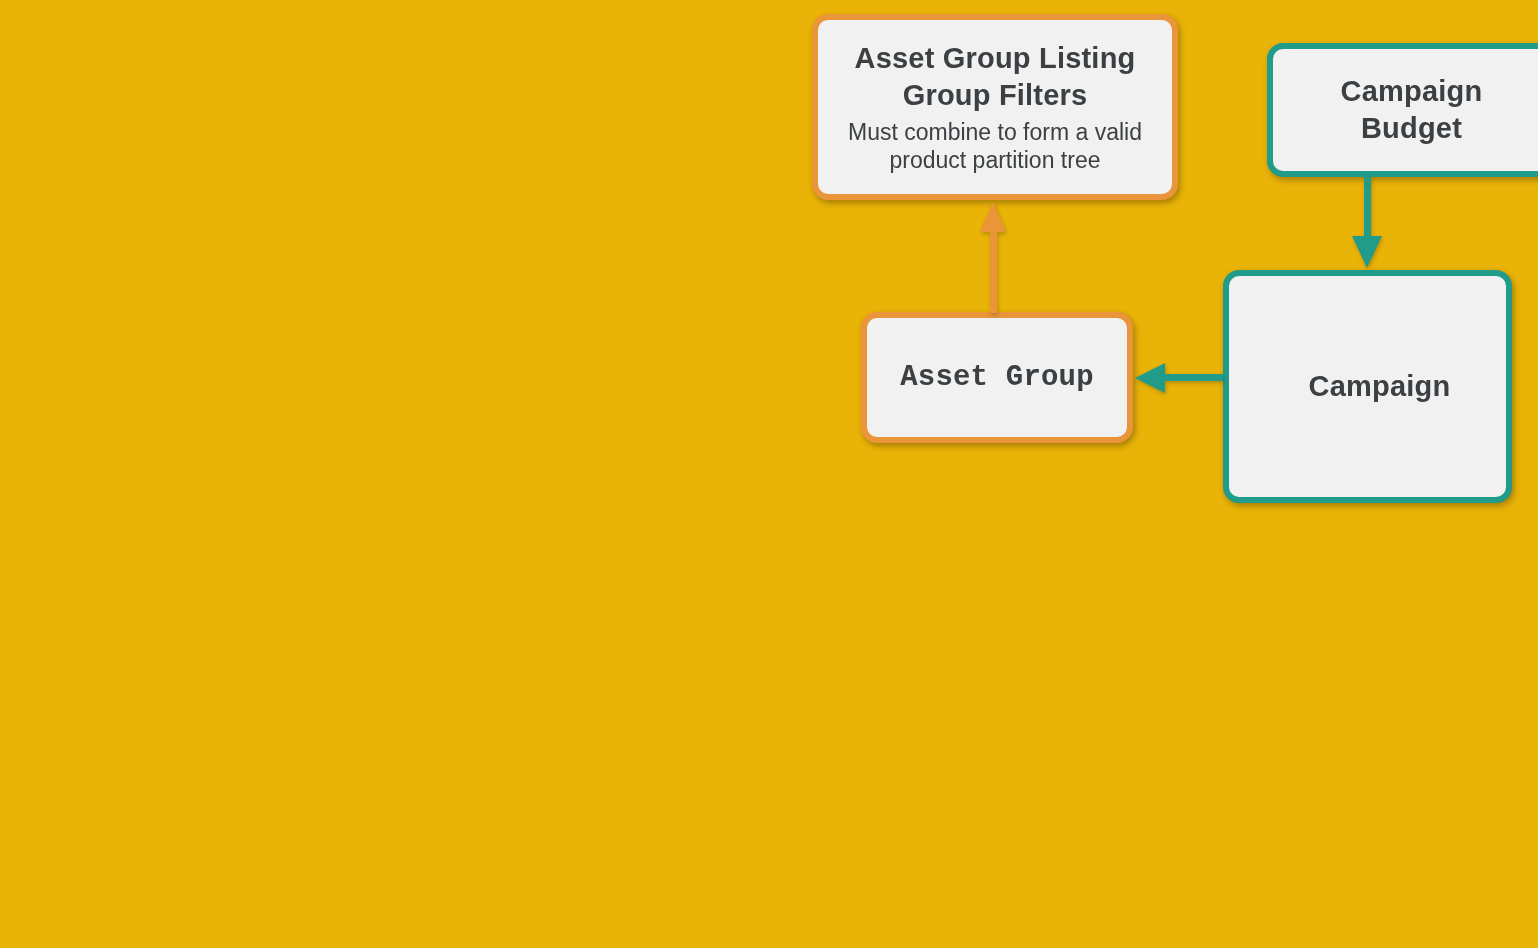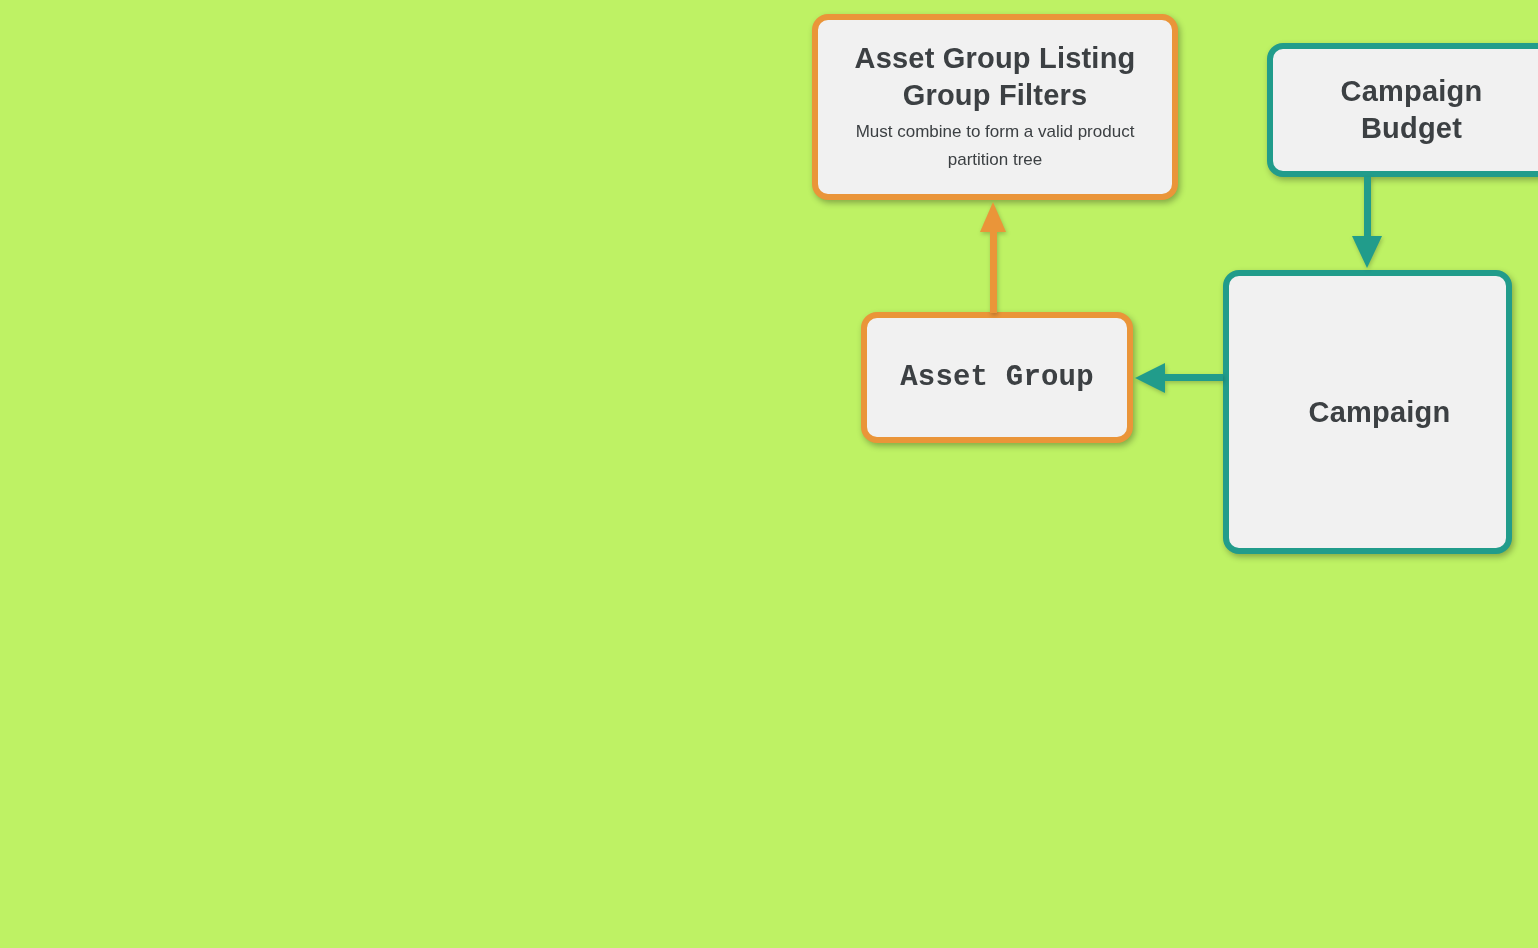--- a/index.html
+++ b/index.html
@@ -5,21 +5,21 @@
   html, body {
     margin: 0;
     padding: 0;
     background: #ffffff;
     font-family: "Liberation Sans", "DejaVu Sans", sans-serif;
   }
   #canvas {
     position: relative;
     width: 1538px;
     height: 948px;
-    background: #bef264;
+    background: #eab308;
     overflow: hidden;
   }
 
   
   .node {
     position: absolute;
     box-sizing: border-box;
     background: var(--box-fill);
     border-radius: 16px;
     border: 6px solid transparent;
@@ -34,34 +34,34 @@
   .node.teal   { border-color: var(--teal); }
 
   .node-title {
     font-weight: bold;
     font-size: 29px;
     line-height: 37px;
     color: var(--title-color);
     letter-spacing: 0.2px;
   }
   .node-subtitle {
-    font-size: 17px;
+    font-size: 23px;
     line-height: 28px;
     color: var(--title-color);
     margin-top: 4px;
   }
 
   #node-filters   { left: 812px;  top: 14px;  width: 366px; height: 186px; }
   #node-filters .node-title    { max-width: 320px; }
   #node-filters .node-subtitle { max-width: 312px; }
 
   #node-budget    { left: 1223px; top: 43px;  width: 289px; height: 134px; margin-left: 44px; }
   #node-budget .node-title     { max-width: 190px; }
 
-  #node-campaign  { left: 1223px; top: 270px; width: 289px; height: 284px; padding-left: 24px; }
+  #node-campaign  { left: 1223px; top: 270px; width: 289px; height: 233px; padding-left: 24px; }
   #node-campaign .node-subtitle{ max-width: 228px; }
 
   #node-assetgroup{ left: 861px;  top: 312px; width: 272px; height: 131px; font-family: Liberation Mono, monospace; }
 
   
   .arrow-part { position: absolute; }
   .shaft-orange { background: var(--orange); }
   .shaft-teal   { background: var(--teal); }
   .arrow-group { filter: drop-shadow(1px 2px 2px rgba(0,0,0,0.22)); }
 

